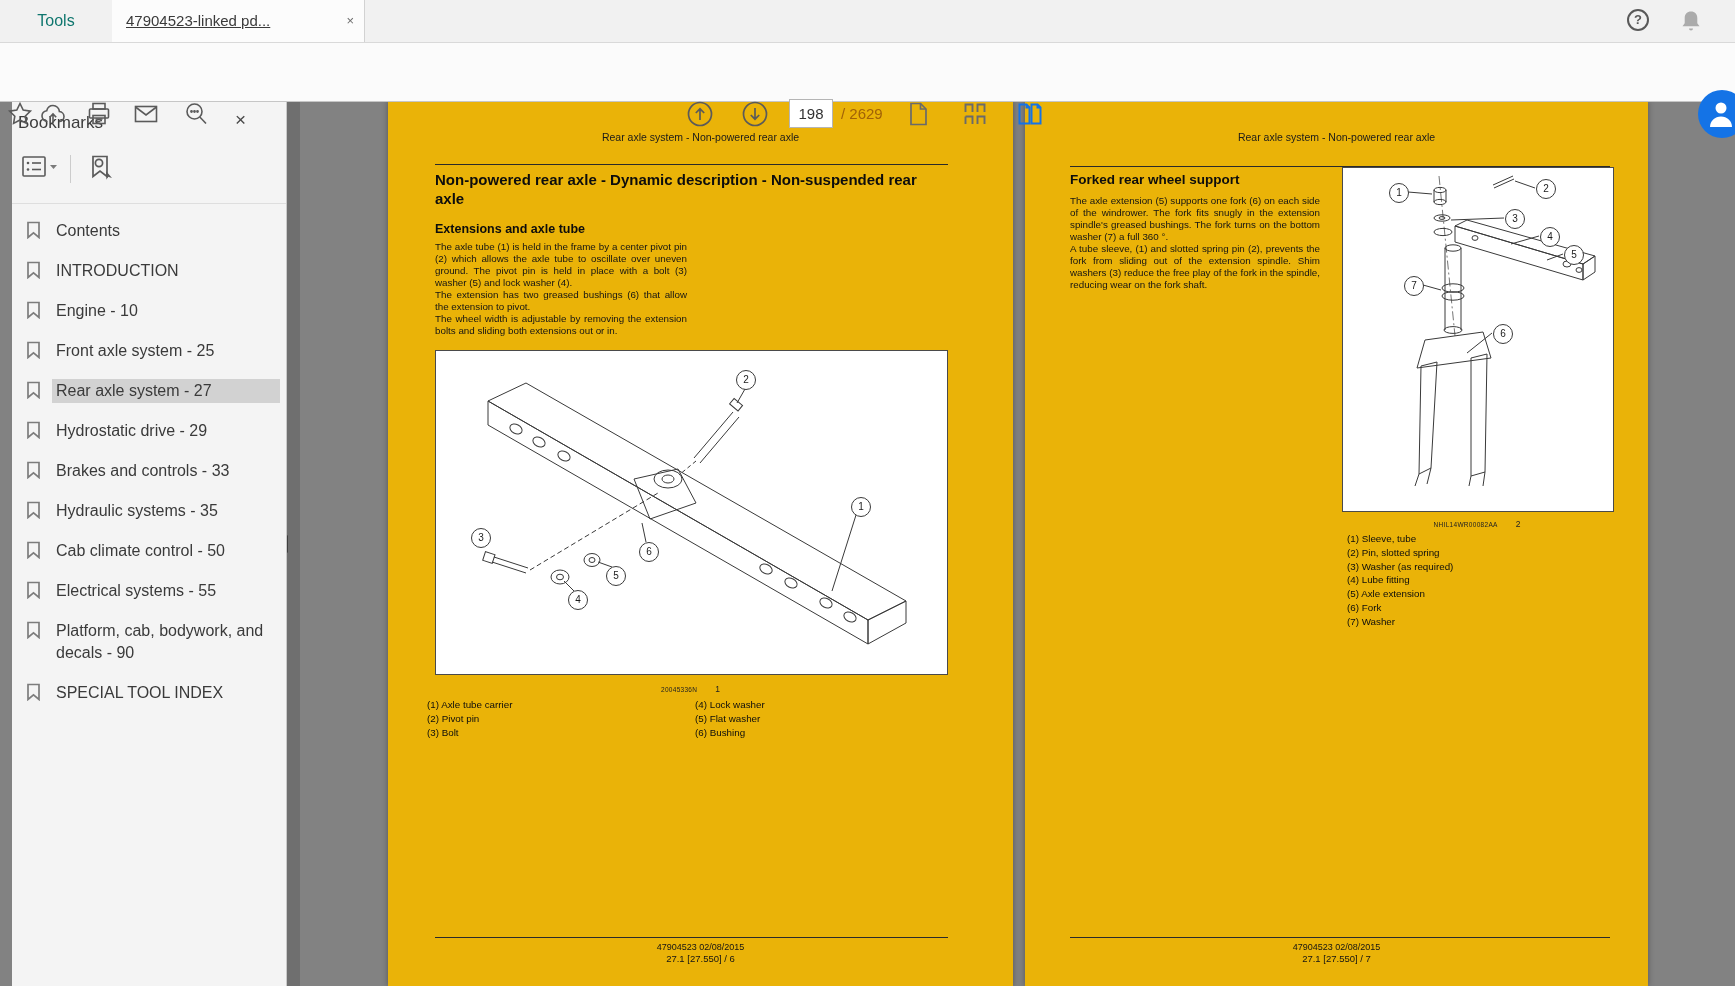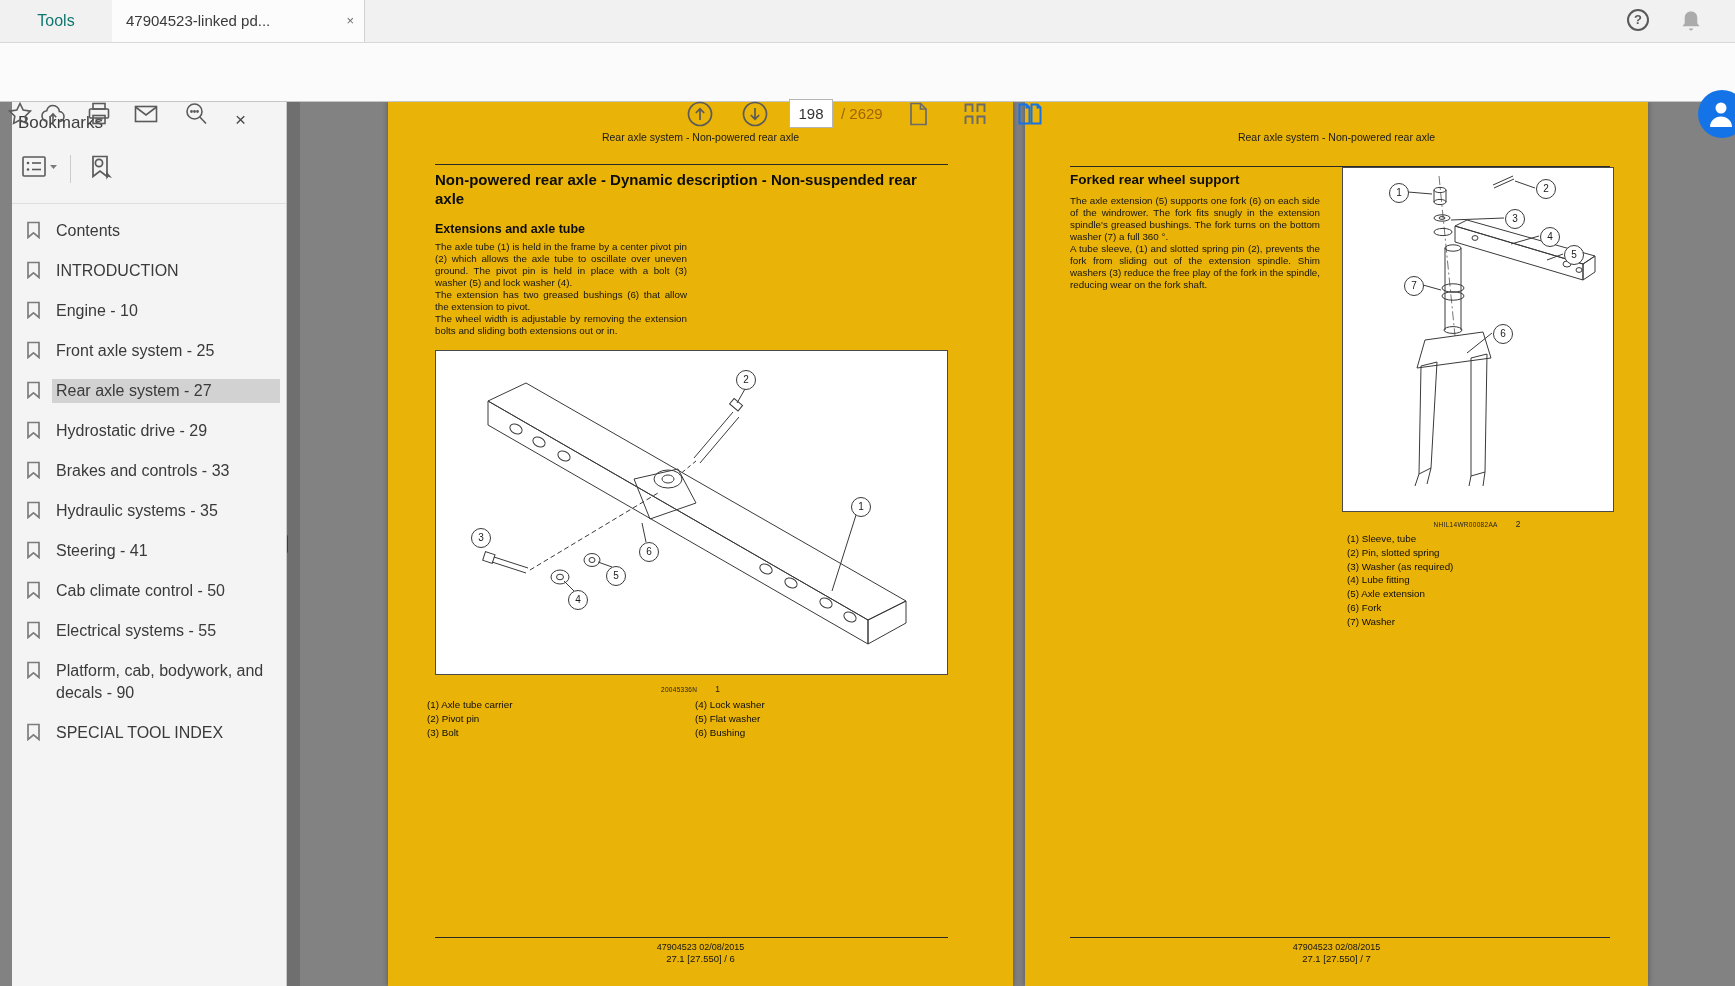--- a/index.html
+++ b/index.html
@@ -10,21 +10,21 @@
   }
   
   .tabbar { position:absolute; left:0; top:0; width:1735px; height:42px;
     background:#f1f1f1; border-bottom:1px solid #d9d9d9; z-index:30; }
   .tab-tools { position:absolute; left:0; top:0; width:112px; height:42px;
     line-height:42px; text-align:center; font-size:16px; color:#0f766e;
     border-right:1px solid #d2d2d2; cursor:default; }
   .tab-doc { position:absolute; left:112px; top:0; width:252px; height:42px;
     background:#fcfcfc; border-right:1px solid #d2d2d2; }
   .tab-doc .lbl { position:absolute; left:14px; top:0; line-height:42px;
-    font-size:15px; color:#3a3a3a; white-space:nowrap; }
+    font-size:15px; color:#3a3a3a; white-space:nowrap;text-decoration:underline; }
   .tab-doc .x { position:absolute; right:10px; top:13px; font-size:13px;
     color:#6d6d6d; line-height:16px; cursor:pointer; }
   .tb-help { position:absolute; left:1627px; top:9px; width:22px; height:22px;
     border:2px solid #595959; border-radius:50%; box-sizing:border-box;
     text-align:center; line-height:18px; font-size:13px; font-weight:bold; color:#595959; }
   .tb-bell { position:absolute; left:1678px; top:8px; width:26px; height:26px; }
   
   .toolbar { position:absolute; left:0; top:42px; width:1735px; height:59px;
     background:#fbfbfb; border-bottom:1px solid #c6c6c6; z-index:25; }
   .ticon { position:absolute; top:58px; width:28px; height:28px; cursor:pointer; }
@@ -256,26 +256,20 @@
         <div class="bm-item">
           <span class="bm-flag"><svg width="15" height="18" viewBox="0 0 15 18">
               <path d="M2 1.5h11v15l-5.5-4.6L2 16.5z" fill="none" stroke="#7c7c7c" stroke-width="1.7"></path>
             </svg></span>
           <span class="bm-label">Hydraulic systems - 35</span>
         </div>
         <div class="bm-item">
           <span class="bm-flag"><svg width="15" height="18" viewBox="0 0 15 18">
               <path d="M2 1.5h11v15l-5.5-4.6L2 16.5z" fill="none" stroke="#7c7c7c" stroke-width="1.7"></path>
             </svg></span>
-          <span class="bm-label">Steering - 41</span>
-        </div>
-        <div class="bm-item">
-          <span class="bm-flag"><svg width="15" height="18" viewBox="0 0 15 18">
-              <path d="M2 1.5h11v15l-5.5-4.6L2 16.5z" fill="none" stroke="#7c7c7c" stroke-width="1.7"></path>
-            </svg></span>
           <span class="bm-label">Cab climate control - 50</span>
         </div>
         <div class="bm-item">
           <span class="bm-flag"><svg width="15" height="18" viewBox="0 0 15 18">
               <path d="M2 1.5h11v15l-5.5-4.6L2 16.5z" fill="none" stroke="#7c7c7c" stroke-width="1.7"></path>
             </svg></span>
           <span class="bm-label">Electrical systems - 55</span>
         </div>
         <div class="bm-item">
           <span class="bm-flag"><svg width="15" height="18" viewBox="0 0 15 18">

